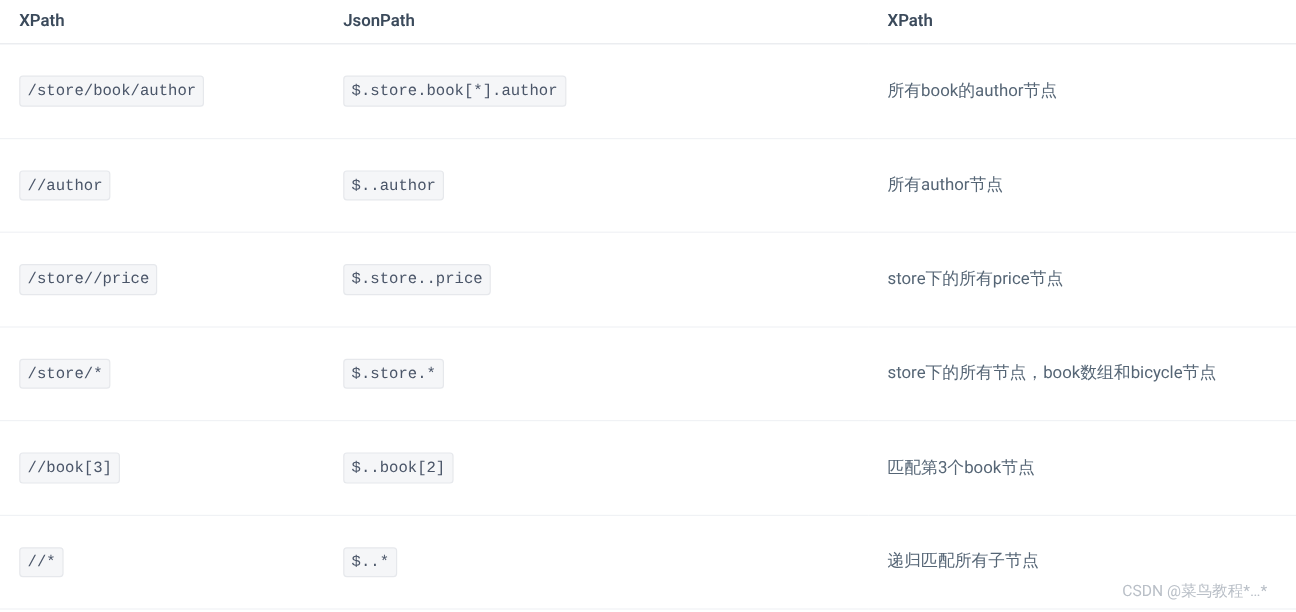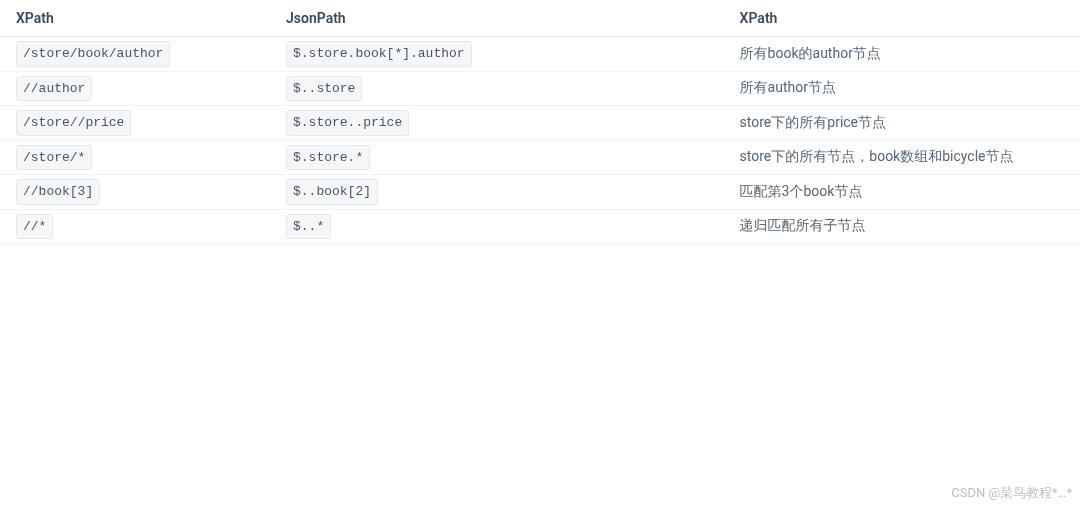--- a/index.html
+++ b/index.html
@@ -24,21 +24,21 @@
     color: #3b4a5b;
     padding: 10px 16px;
     border-bottom: 1px solid #e6e9ed;
     font-size: 14px;
     margin-left: 37px;
   }
   tbody tr {
     border-bottom: 1px solid #f0f2f5;
   }
   tbody td {
-    padding: 4px 16px;
+    padding: 26px 16px;
     vertical-align: middle;
     color: #556575;
     font-size: 14px;
   }
   col.c1 { width: 25%; }
   col.c2 { width: 42%; }
   col.c3 { width: 33%; }
   code {
     font-family: Consolas, Monaco, "Courier New", monospace;
     background: #f5f6f8;
@@ -50,21 +50,21 @@
     display: inline-block;
     line-height: 1.5;
   }
   .sep {
     color: #8a94a0;
     margin: 0 2px;
     font-size: 13px;
   }
   .watermark {
     position: absolute;
-    right: 8px;
+    right: 24px;
     bottom: 8px;
     font-size: 13px;
     color: #b9bfc7;
     pointer-events: none;
   }
 </style>
 </head>
 <body>
 
 <table>
@@ -81,21 +81,21 @@
     </tr>
   </thead>
   <tbody id="tbody">
       <tr>
         <td><code>/store/book/author</code></td>
         <td><code>$.store.book[*].author</code></td>
         <td><span>所有book的author节点</span></td>
       </tr>
       <tr>
         <td><code>//author</code></td>
-        <td><code>$..store</code></td>
+        <td><code>$..author</code></td>
         <td><span>所有author节点</span></td>
       </tr>
       <tr>
         <td><code>/store//price</code></td>
         <td><code>$.store..price</code></td>
         <td><span>store下的所有price节点</span></td>
       </tr>
       <tr>
         <td><code>/store/*</code></td>
         <td><code>$.store.*</code></td>

